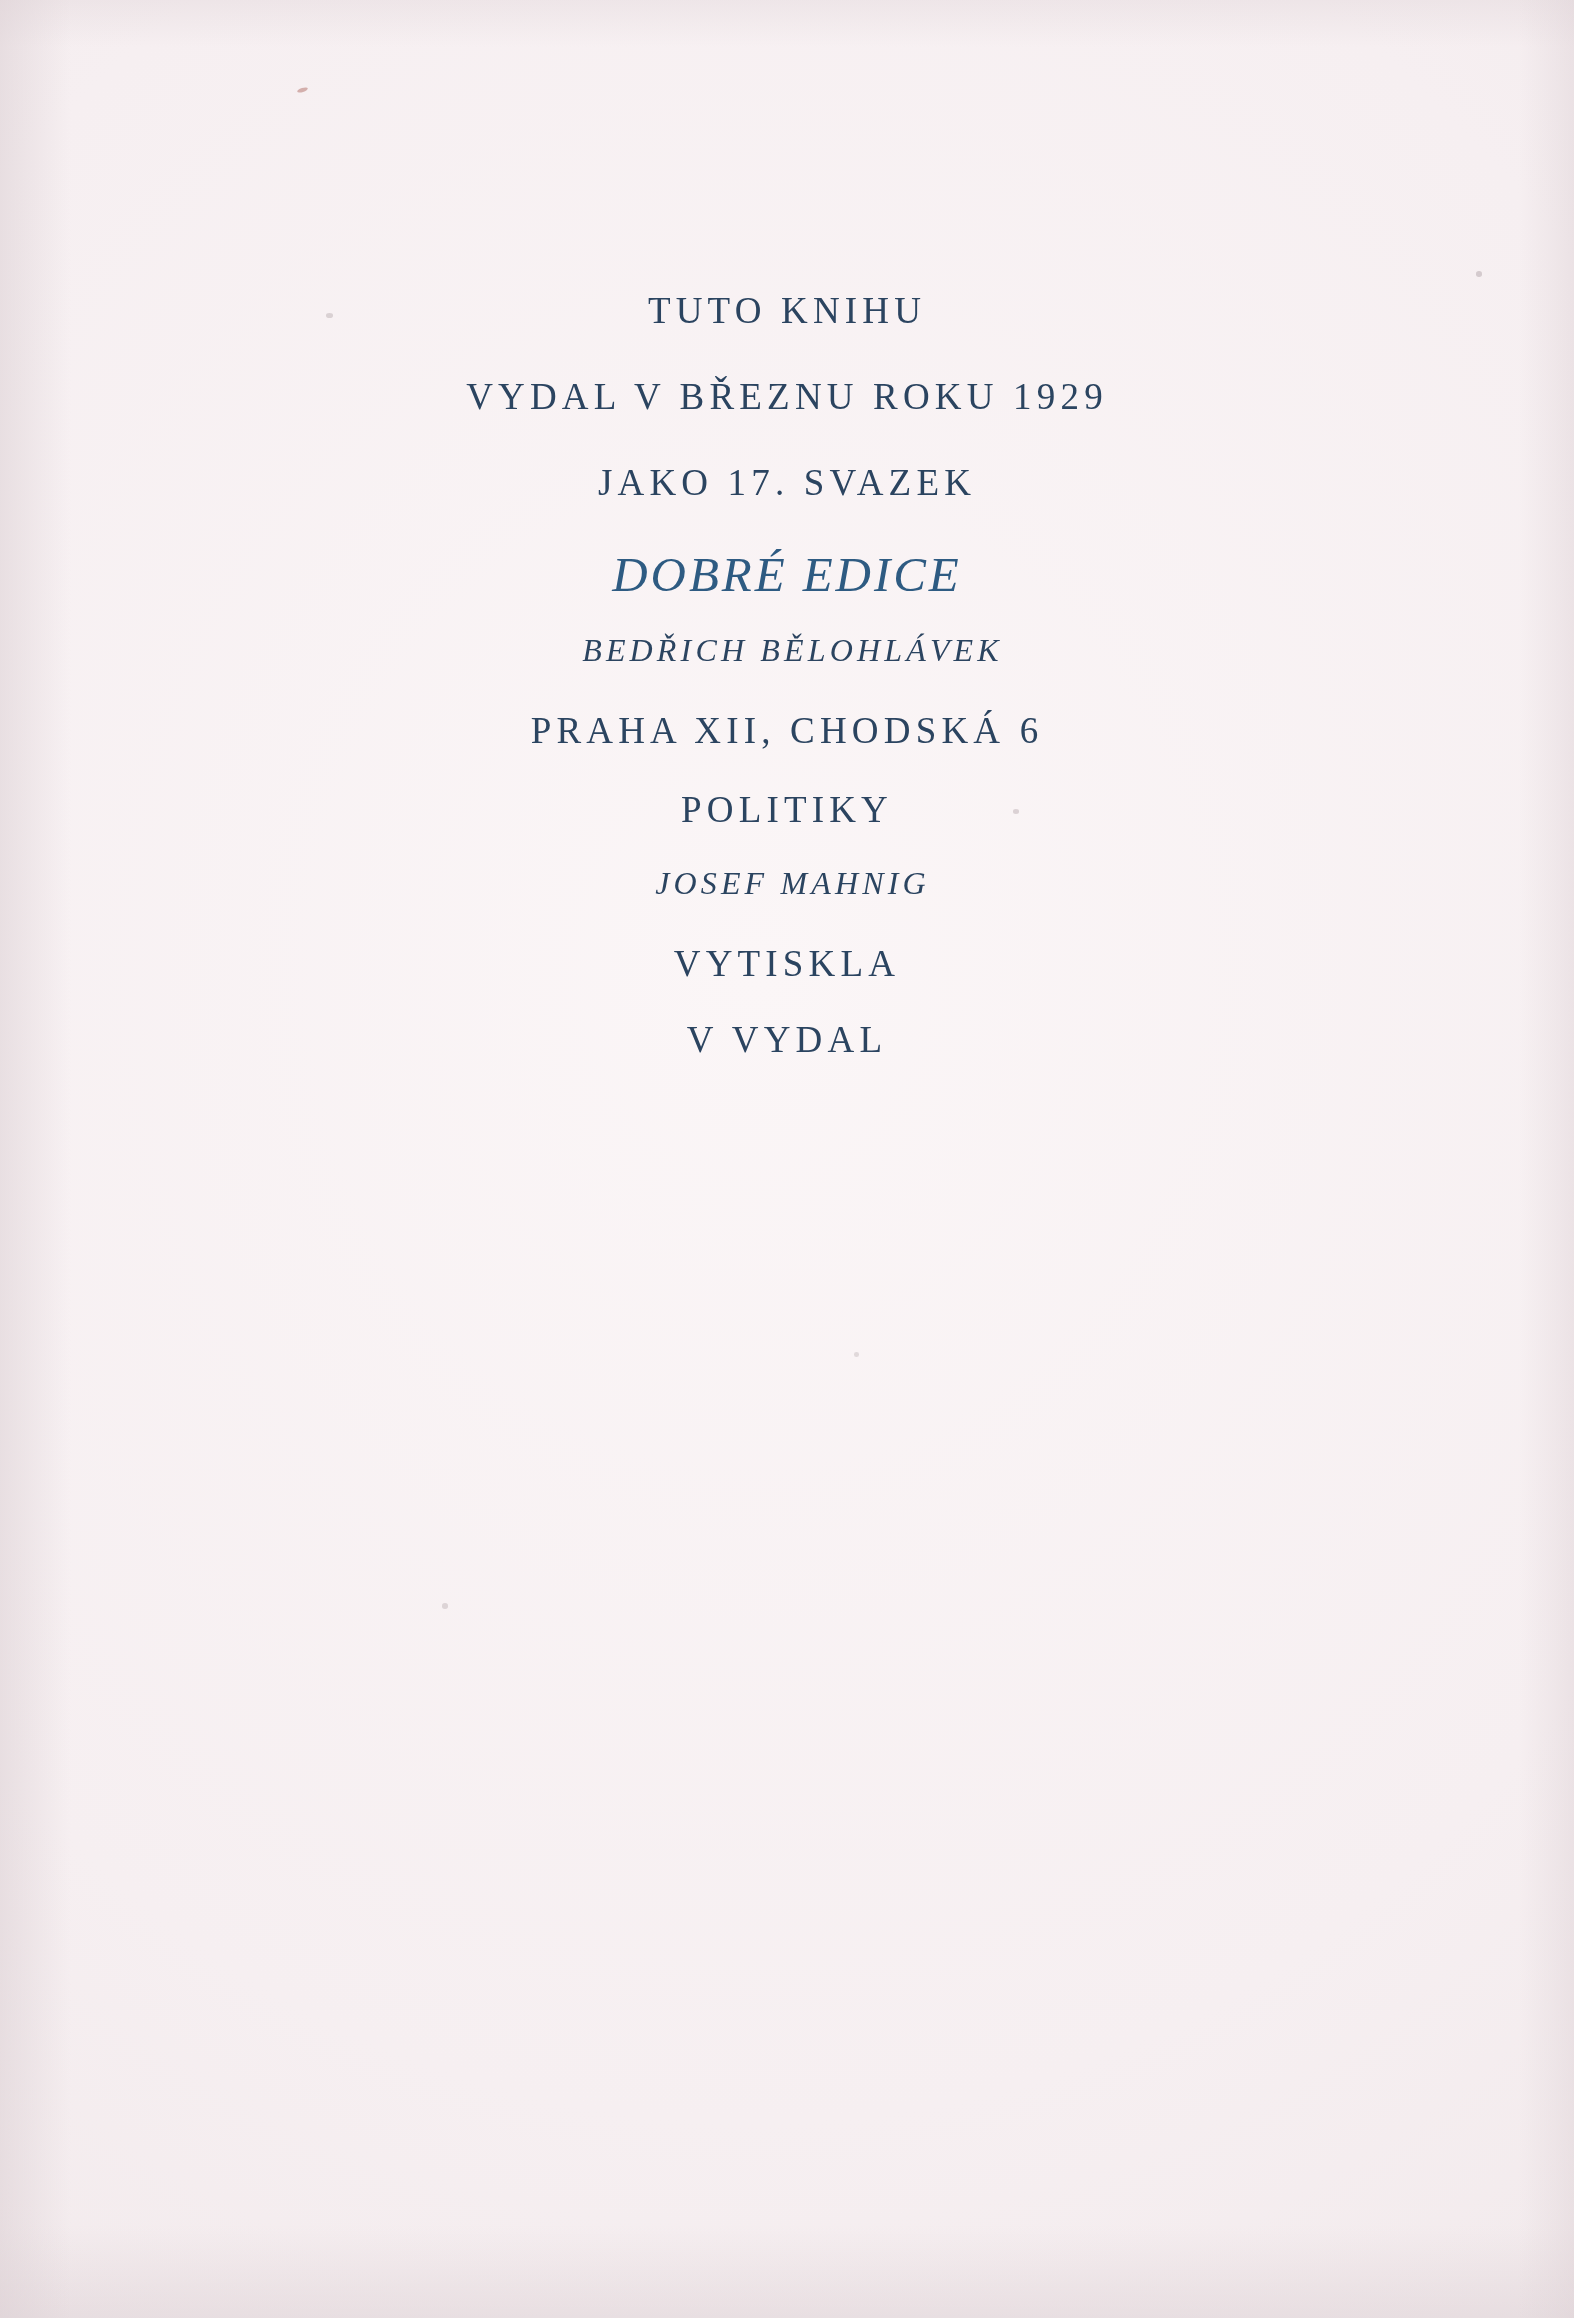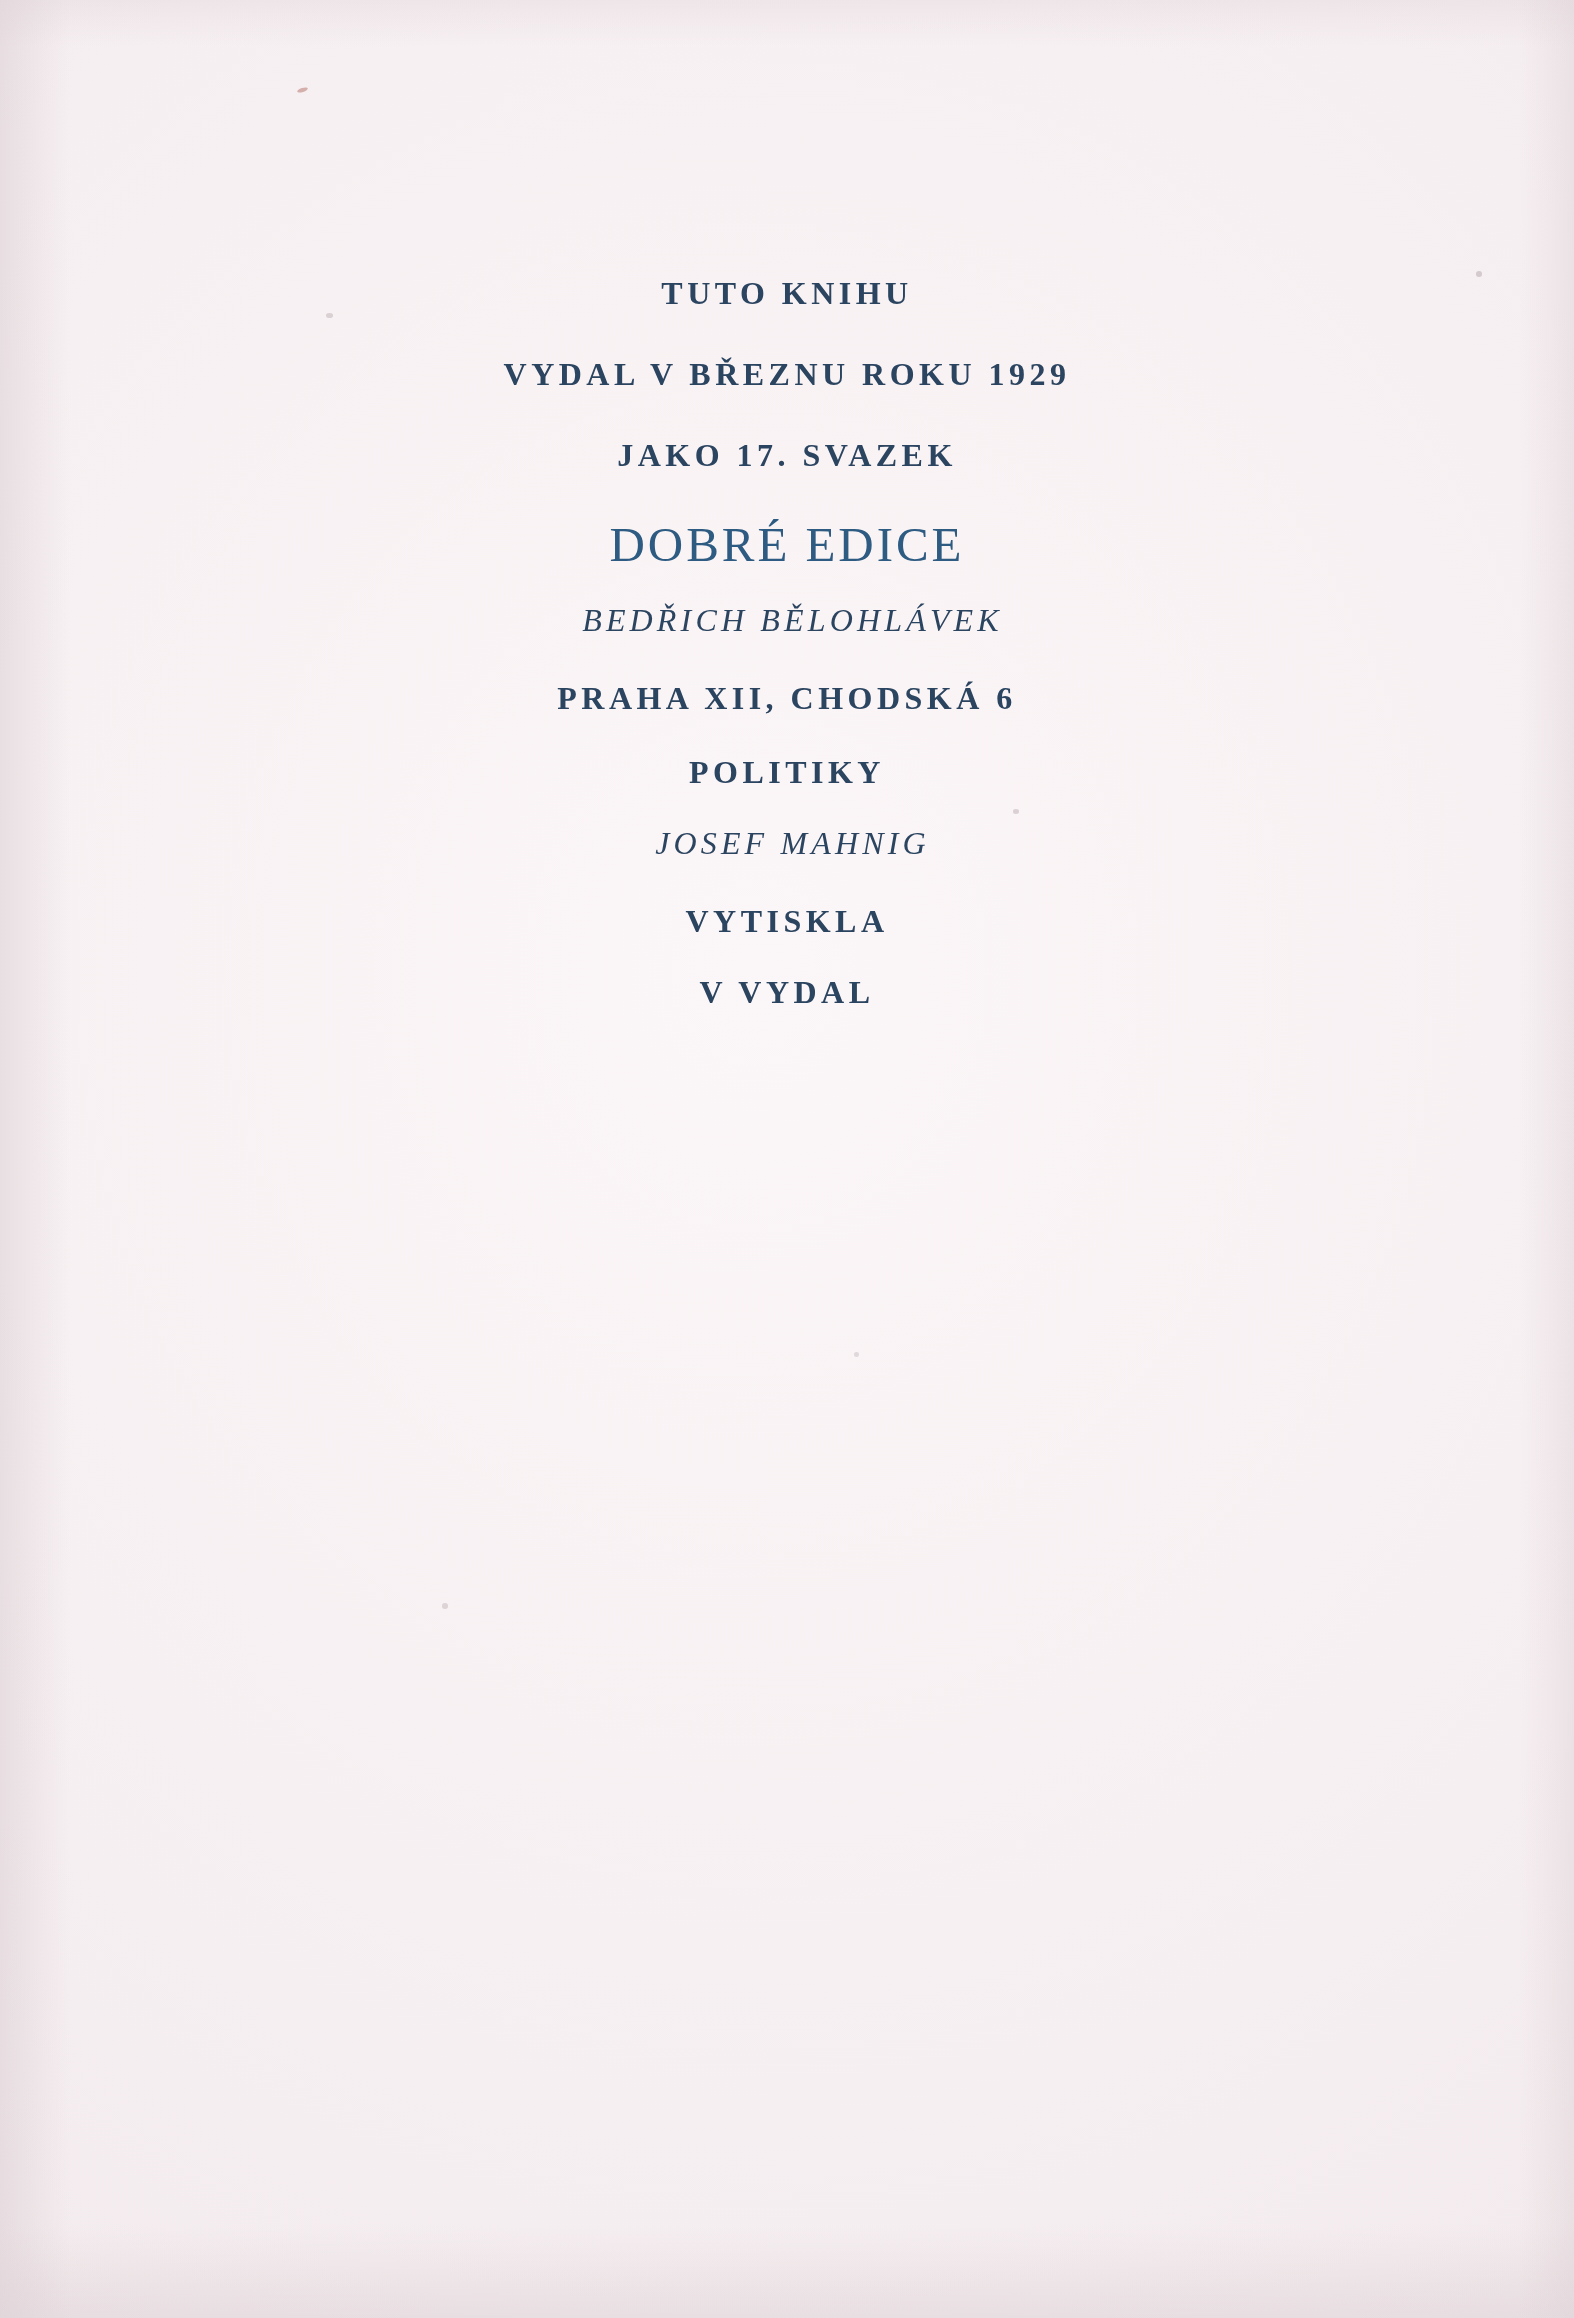--- a/index.html
+++ b/index.html
@@ -49,32 +49,33 @@
     text-align: center;
   }
 
   .line {
     color: #2b4460;
     letter-spacing: 0.12em;
     line-height: 1.0;
   }
 
   .l-plain {
-    font-size: 32px;
-    font-weight: 700;
-    margin: 0 0 49px 0;
+    font-size: 37px;
+    font-weight: 400;
+    margin: 15px 0 49px 0;
     letter-spacing: 0.14em;
   }
 
   .l-title {
     font-size: 49px;
     font-weight: 400;
     color: #2e5b82;
     letter-spacing: 0.06em;
     margin: 11px 0 35px 0;
+    font-style: italic;
   }
 
   .l-italic {
     font-size: 32px;
     font-style: italic;
     letter-spacing: 0.13em;
     margin: 0 0 46px 11px;
   }
 
   .gap-small { margin-bottom: 42px; }

